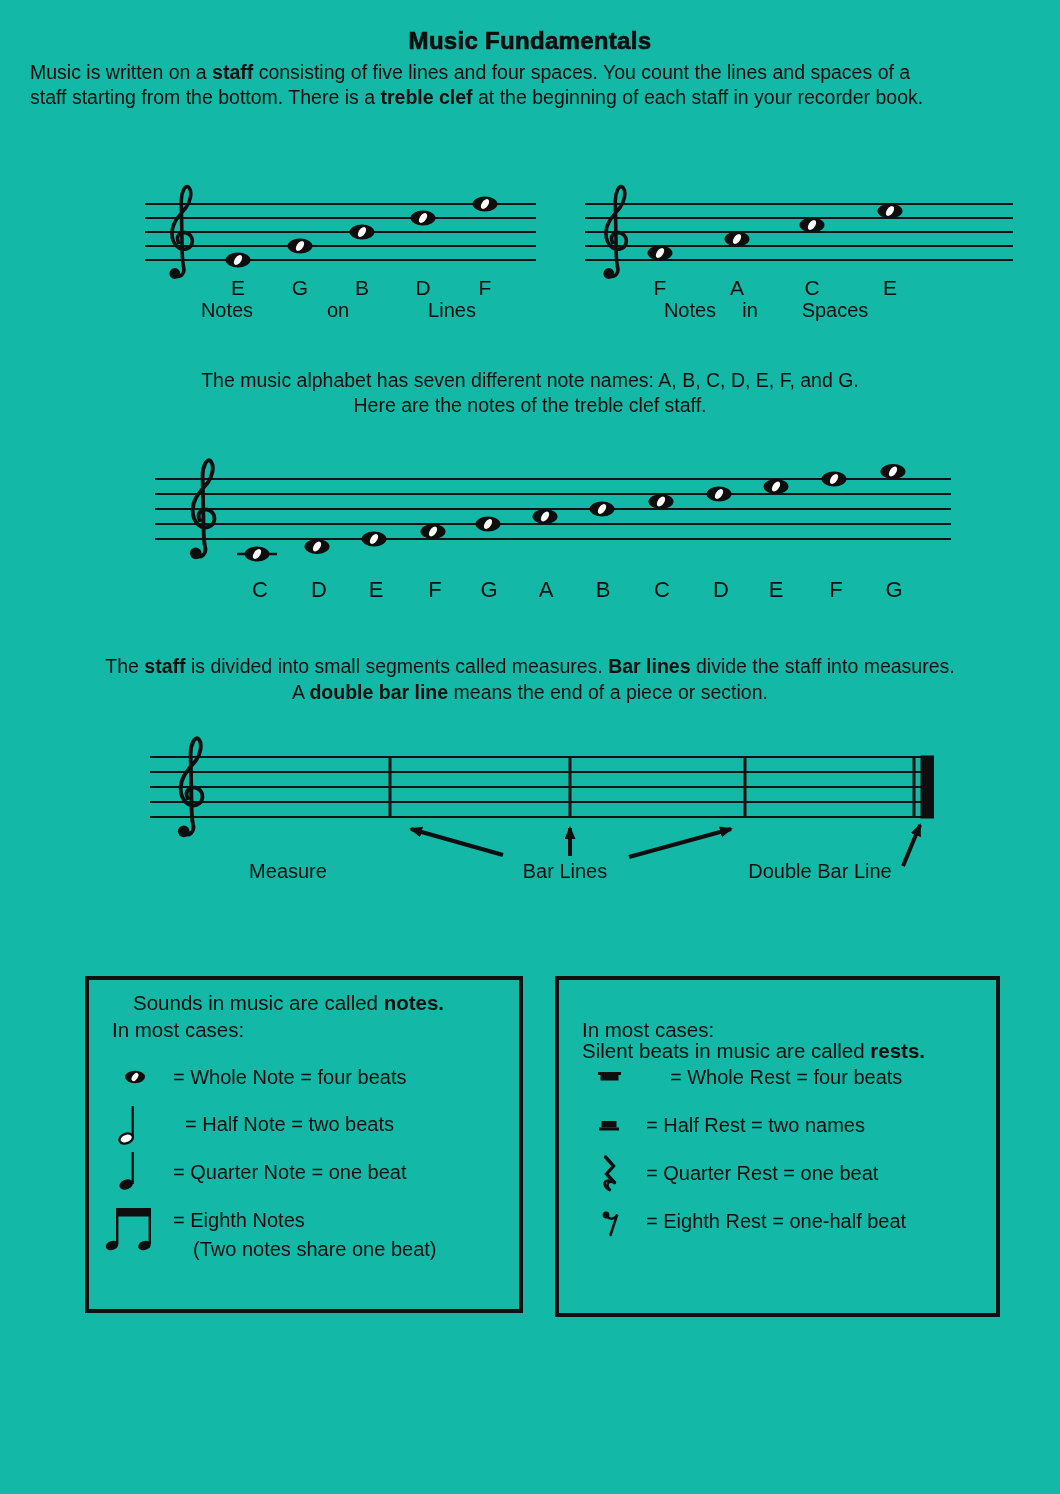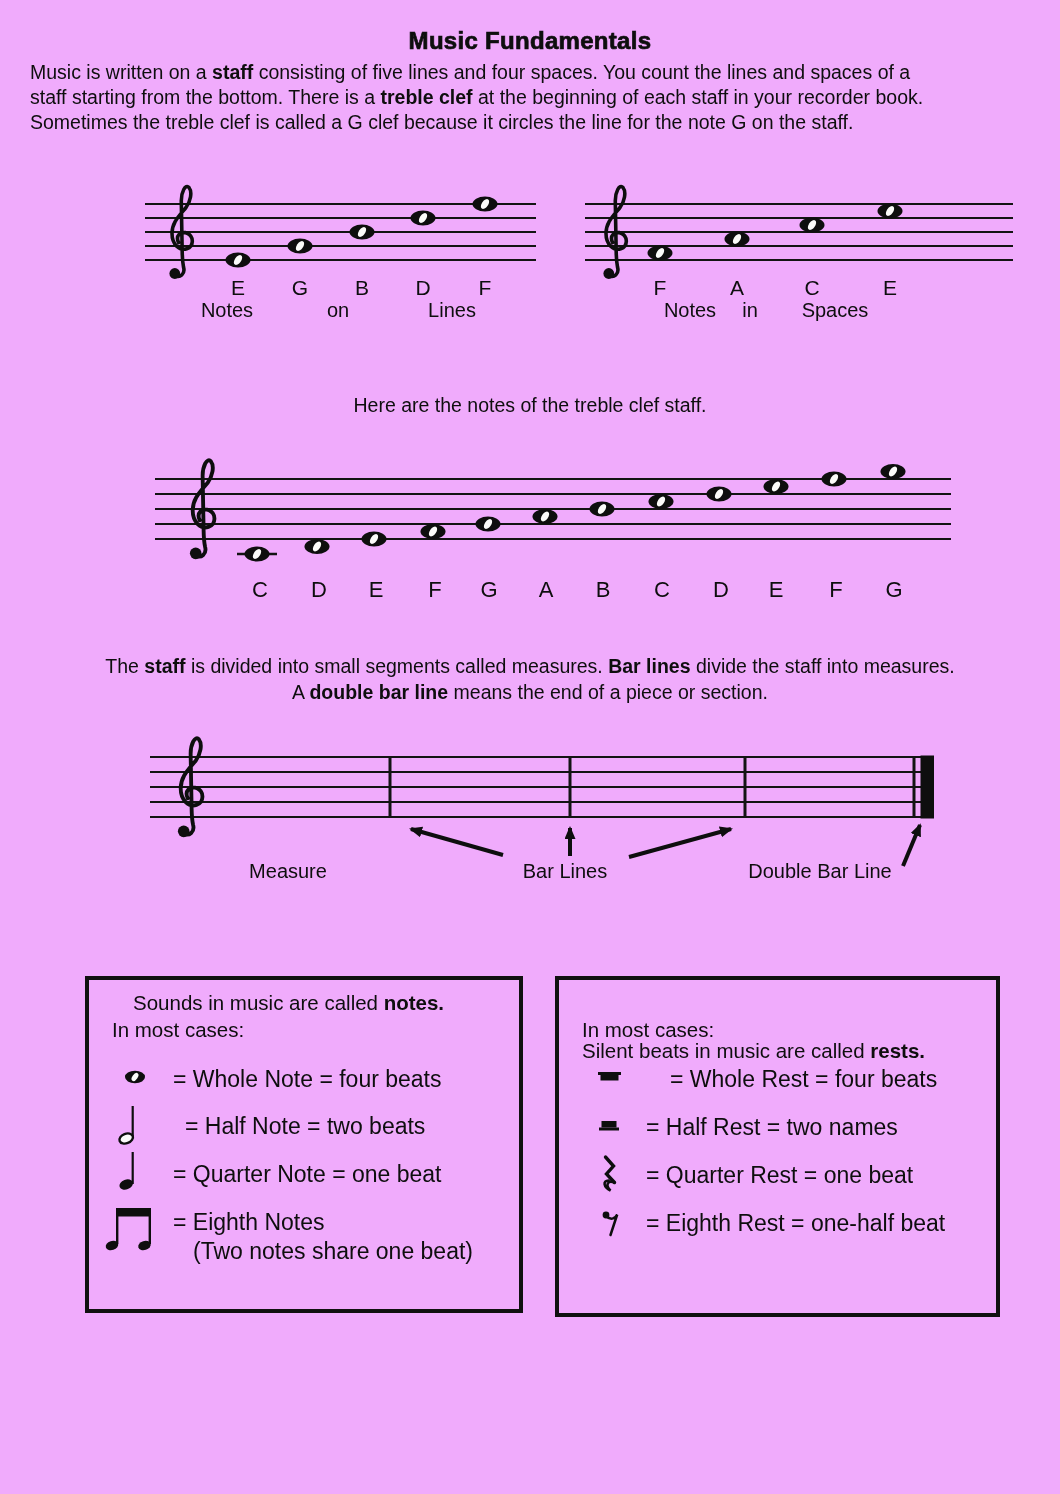--- a/index.html
+++ b/index.html
@@ -1,37 +1,37 @@
 <!DOCTYPE html>
 <html><head>
 <meta charset="utf-8">
 <style>
   * { margin:0; padding:0; box-sizing:border-box; }
   html,body { background:#e8e8e6; }
   body { font-family:"Liberation Sans","DejaVu Sans",sans-serif; color:#0e0e0e; }
   #page {
     position:relative; width:1060px; height:1494px; margin:0 auto;
-    background:#f0abfc; overflow:hidden;padding-left:32px;
+    background:#14b8a6; overflow:hidden;padding-left:32px;
   }
   .abs { position:absolute; }
   .ctr { transform:translateX(-50%); }
   .cc  { text-align:center; width:100%; left:0; }
   .title {
     font-size:24px; font-weight:bold; letter-spacing:.3px;
     -webkit-text-stroke:.7px #0e0e0e;
   }
   .body-line { font-size:19.5px; white-space:nowrap; }
   .b { font-weight:bold; }
   .note-letter { font-size:21px; white-space:nowrap; }
   .alpha-letter { font-size:22px; white-space:nowrap; }
   .caption-word { font-size:20px; white-space:nowrap; }
   .measure-label { font-size:20px; white-space:nowrap; }
   .rule-box { border:4.5px solid #101010; background:transparent; }
   .box-head { font-size:20.5px; white-space:nowrap; }
-  .box-row-text { font-size:23px; white-space:nowrap; }
+  .box-row-text { font-size:20px; white-space:nowrap; }
   .footer-note { font-size:18px; font-style:italic; }
   svg { display:block; overflow:visible; }
 </style>
 </head>
 <body>
 
 <svg width="0" height="0" style="position:absolute" aria-hidden="true">
   <defs>
     <g id="clef-def">
       <path d="M12.5 71.5 C18 74.5 23.5 70 21.5 63 C20.6 58.5 20.3 54 20.2 48 L19.3 -2 C19 -12 23.5 -20.5 27 -16.5 C30.5 -12 28.5 -2.5 24 3.5 C16.5 12.5 10 18.5 10 29.5 C10 40.5 17.5 47 24.8 44.8 C31.8 42.6 32.3 32.5 25.3 29.3 C18.8 26.4 13.2 31.8 16.6 38.6" fill="none" stroke="#0e0e0e" stroke-width="3.6" stroke-linecap="round"></path>
@@ -47,21 +47,20 @@
 <div id="page">
 
   <div class="abs cc title" style="top:27px;">Music Fundamentals</div>
 
   <div class="abs body-line" style="left:30px; top:61px;">
     <span>Music is written on a </span><span class="b">staff</span><span> consisting of five lines and four spaces. You count the lines and spaces of a</span>
   </div>
   <div class="abs body-line" style="left:30px; top:86px;">
     <span>staff starting from the bottom. There is a </span><span class="b">treble clef</span><span> at the beginning of each staff in your recorder book.</span>
   </div>
-  <div class="abs body-line" style="left:30px; top:111px;">Sometimes the treble clef is called a G clef because it circles the line for the note G on the staff.</div>
 
   <svg class="abs" style="left:140px; top:170px;" width="400" height="120">
     <g stroke="#131313" stroke-width="2">
       <line x1="5" y1="34" x2="396" y2="34"></line>
         <line x1="5" y1="48" x2="396" y2="48"></line>
       <line x1="5" y1="62" x2="396" y2="62"></line>
         <line x1="5" y1="76" x2="396" y2="76"></line>
       <line x1="5" y1="90" x2="396" y2="90"></line>
     </g>
     <use href="#clef-def" transform="translate(22,34)"></use>
@@ -95,20 +94,21 @@
     <use href="#wnote-def" transform="translate(310,41)"></use>
   </svg>
   <span class="abs ctr note-letter" style="left:660px; top:276px;">F</span>
   <span class="abs ctr note-letter" style="left:737px; top:276px;">A</span>
   <span class="abs ctr note-letter" style="left:812px; top:276px;">C</span>
   <span class="abs ctr note-letter" style="left:890px; top:276px;">E</span>
   <span class="abs ctr caption-word" style="left:690px; top:299px;">Notes</span>
   <span class="abs ctr caption-word" style="left:750px; top:299px;">in</span>
   <span class="abs ctr caption-word" style="left:835px; top:299px;">Spaces</span>
 
+  <div class="abs cc body-line" style="top:369px;">The music alphabet has seven different note names: A, B, C, D, E, F, and G.</div>
   <div class="abs cc body-line" style="top:394px;">Here are the notes of the treble clef staff.</div>
 
   <svg class="abs" style="left:150px; top:440px;" width="810" height="135">
     <g stroke="#131313" stroke-width="2">
       <line x1="5" y1="39" x2="801" y2="39"></line>
         <line x1="5" y1="54" x2="801" y2="54"></line>
       <line x1="5" y1="69" x2="801" y2="69"></line>
         <line x1="5" y1="84" x2="801" y2="84"></line>
       <line x1="5" y1="99" x2="801" y2="99"></line>
     </g>

